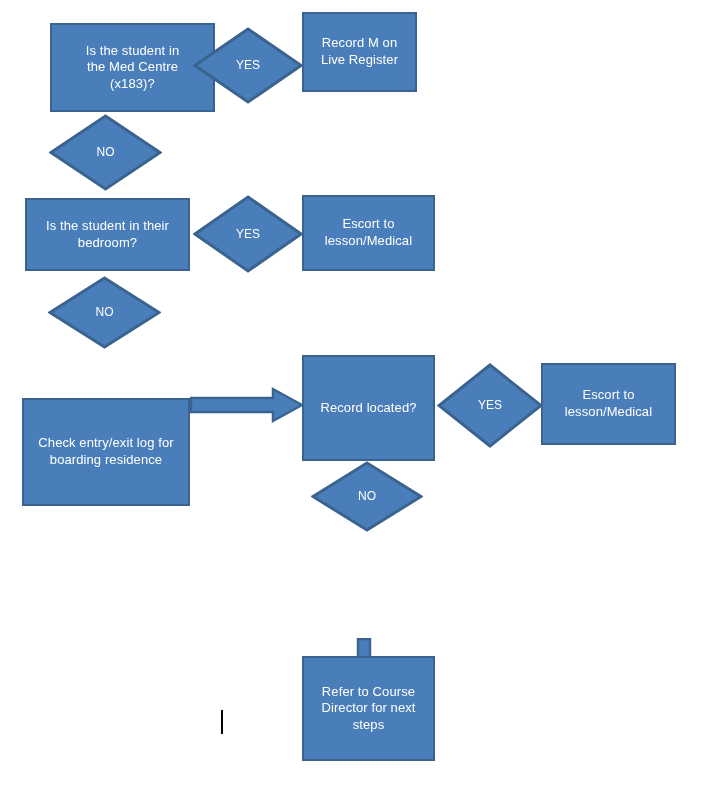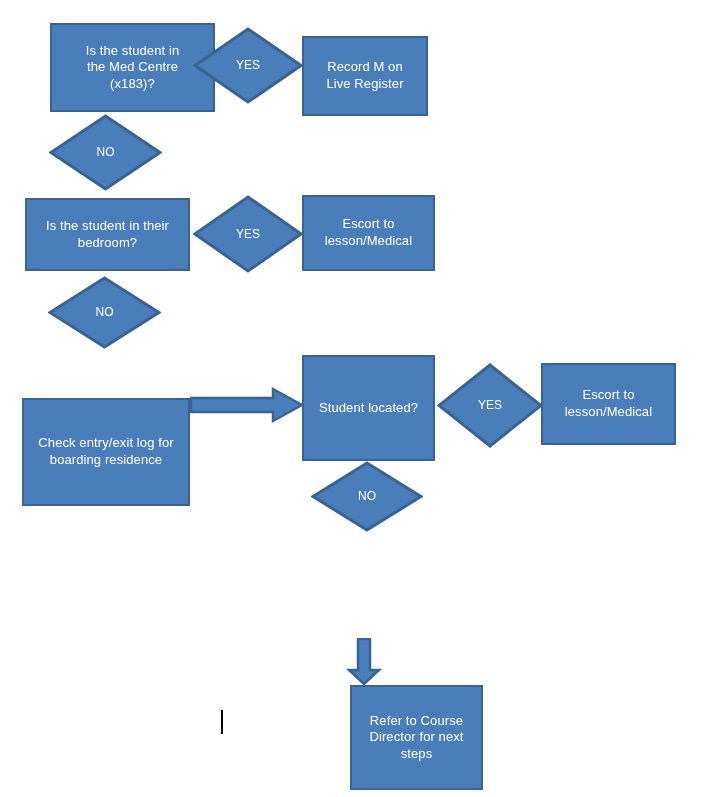--- a/index.html
+++ b/index.html
@@ -81,21 +81,21 @@
 (x183)?</span>
   </div>
 
   <div class="diamond-wrap" style="left:193px; top:27px; width:110px; height:77px;">
     <svg viewBox="0 0 110 77" preserveAspectRatio="none">
       <polygon points="55,2 108,38.5 55,75 2,38.5" fill="#4a7ebb" stroke="#3a648f" stroke-width="3"></polygon>
     </svg>
     <span class="label">YES</span>
   </div>
 
-  <div class="node" style="left:302px; top:36px; width:126px; height:80px;">
+  <div class="node" style="left:302px; top:12px; width:115px; height:80px;">
     <span class="label">Record M on
 Live Register</span>
   </div>
 
   <div class="diamond-wrap" style="left:49px; top:114px; width:113px; height:77px;">
     <svg viewBox="0 0 113 77" preserveAspectRatio="none">
       <polygon points="56.5,2 111,38.5 56.5,75 2,38.5" fill="#4a7ebb" stroke="#3a648f" stroke-width="3"></polygon>
     </svg>
     <span class="label">NO</span>
   </div>
@@ -129,21 +129,21 @@
 boarding residence</span>
   </div>
 
   <div class="arrow" style="left:190px; top:386px; width:114px; height:38px;">
     <svg viewBox="0 0 114 38" preserveAspectRatio="none">
       <polygon points="1,12 83,12 83,3 112,19 83,35 83,26 1,26" fill="#4a7ebb" stroke="#3a648f" stroke-width="2.5" stroke-linejoin="miter"></polygon>
     </svg>
   </div>
 
   <div class="node" style="left:302px; top:355px; width:133px; height:106px;">
-    <span class="label">Student located?</span>
+    <span class="label">Record located?</span>
   </div>
 
   <div class="diamond-wrap" style="left:437px; top:363px; width:106px; height:85px;">
     <svg viewBox="0 0 106 85" preserveAspectRatio="none">
       <polygon points="53,2 104,42.5 53,83 2,42.5" fill="#4a7ebb" stroke="#3a648f" stroke-width="3"></polygon>
     </svg>
     <span class="label">YES</span>
   </div>
 
   <div class="node" style="left:541px; top:363px; width:135px; height:82px;">
@@ -158,21 +158,21 @@
     <span class="label">NO</span>
   </div>
 
 
   <div class="arrow" style="left:344px; top:638px; width:40px; height:48px;">
     <svg viewBox="0 0 40 48" preserveAspectRatio="none">
       <polygon points="14,1 26,1 26,32 35,32 20,46 5,32 14,32" fill="#4a7ebb" stroke="#3a648f" stroke-width="2.5" stroke-linejoin="miter"></polygon>
     </svg>
   </div>
 
-  <div class="node" style="left:302px; top:685px; width:133px; height:105px;margin-left:48px;">
+  <div class="node" style="left:302px; top:656px; width:133px; height:105px;">
     <span class="label">Refer to Course
 Director for next
 steps</span>
   </div>
 
   <div class="caret" style="left:221px; top:710px; width:2px; height:24px;"></div>
 
 </div>
 
 </body></html>

